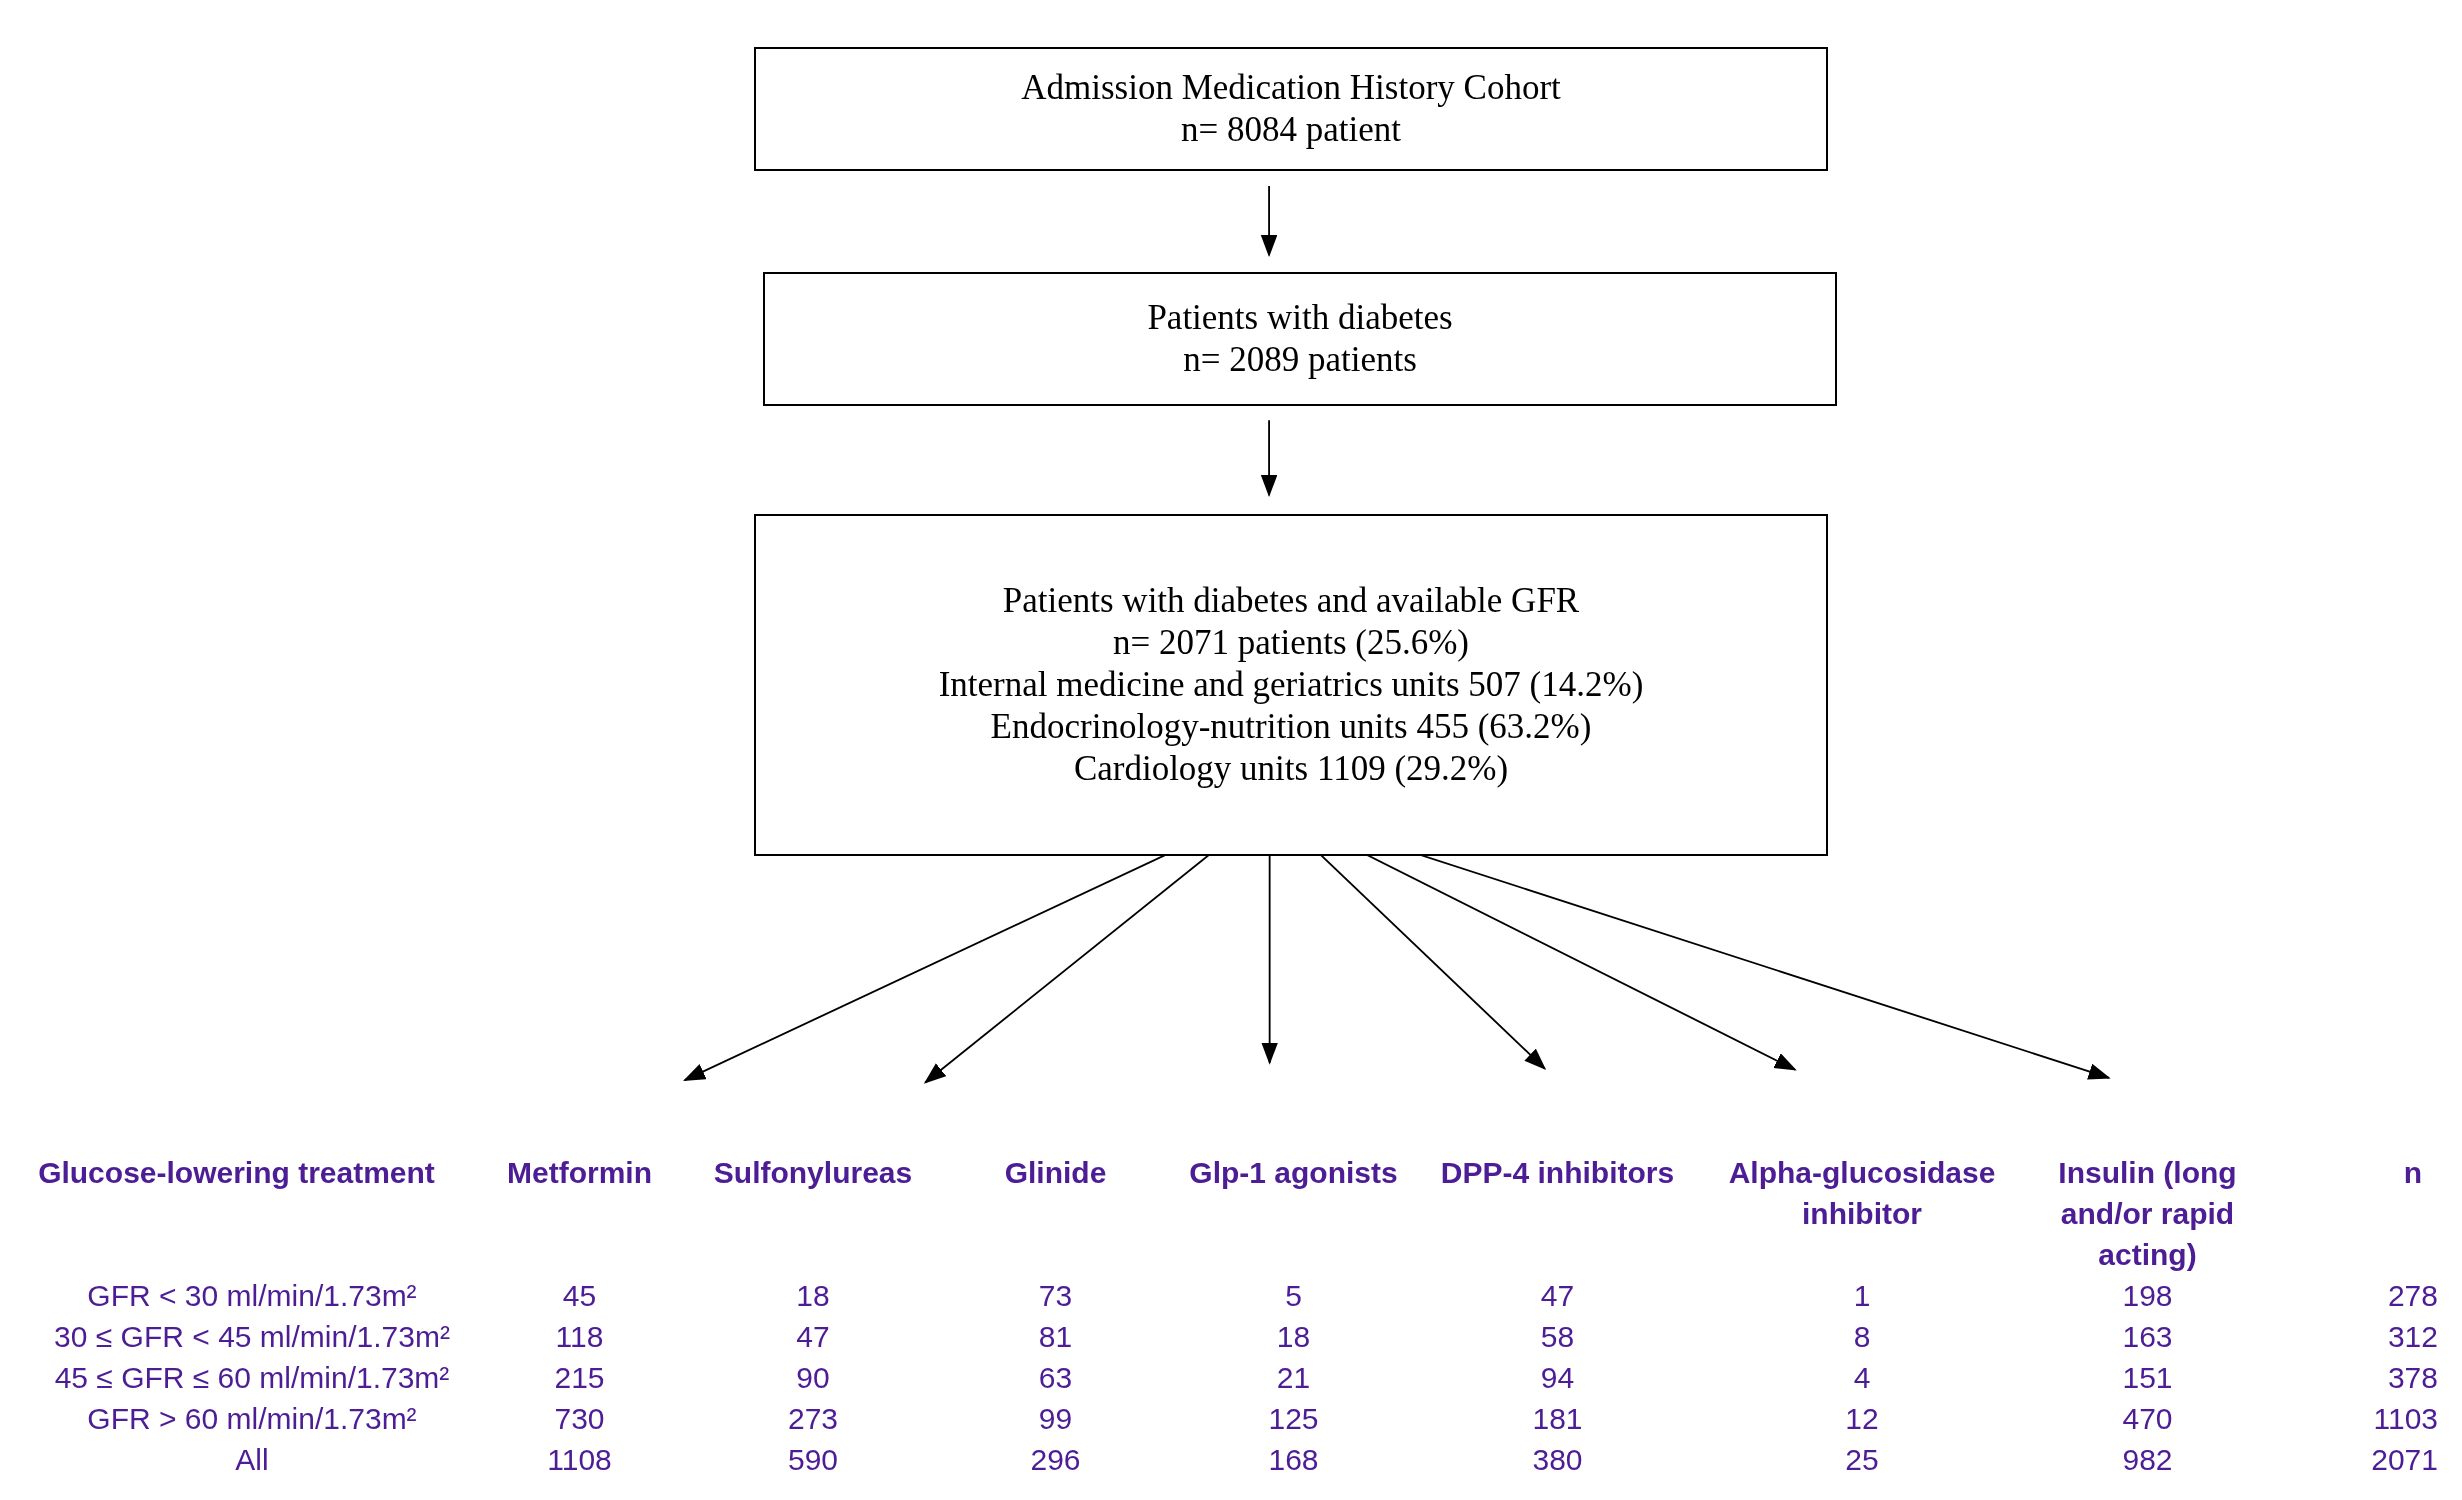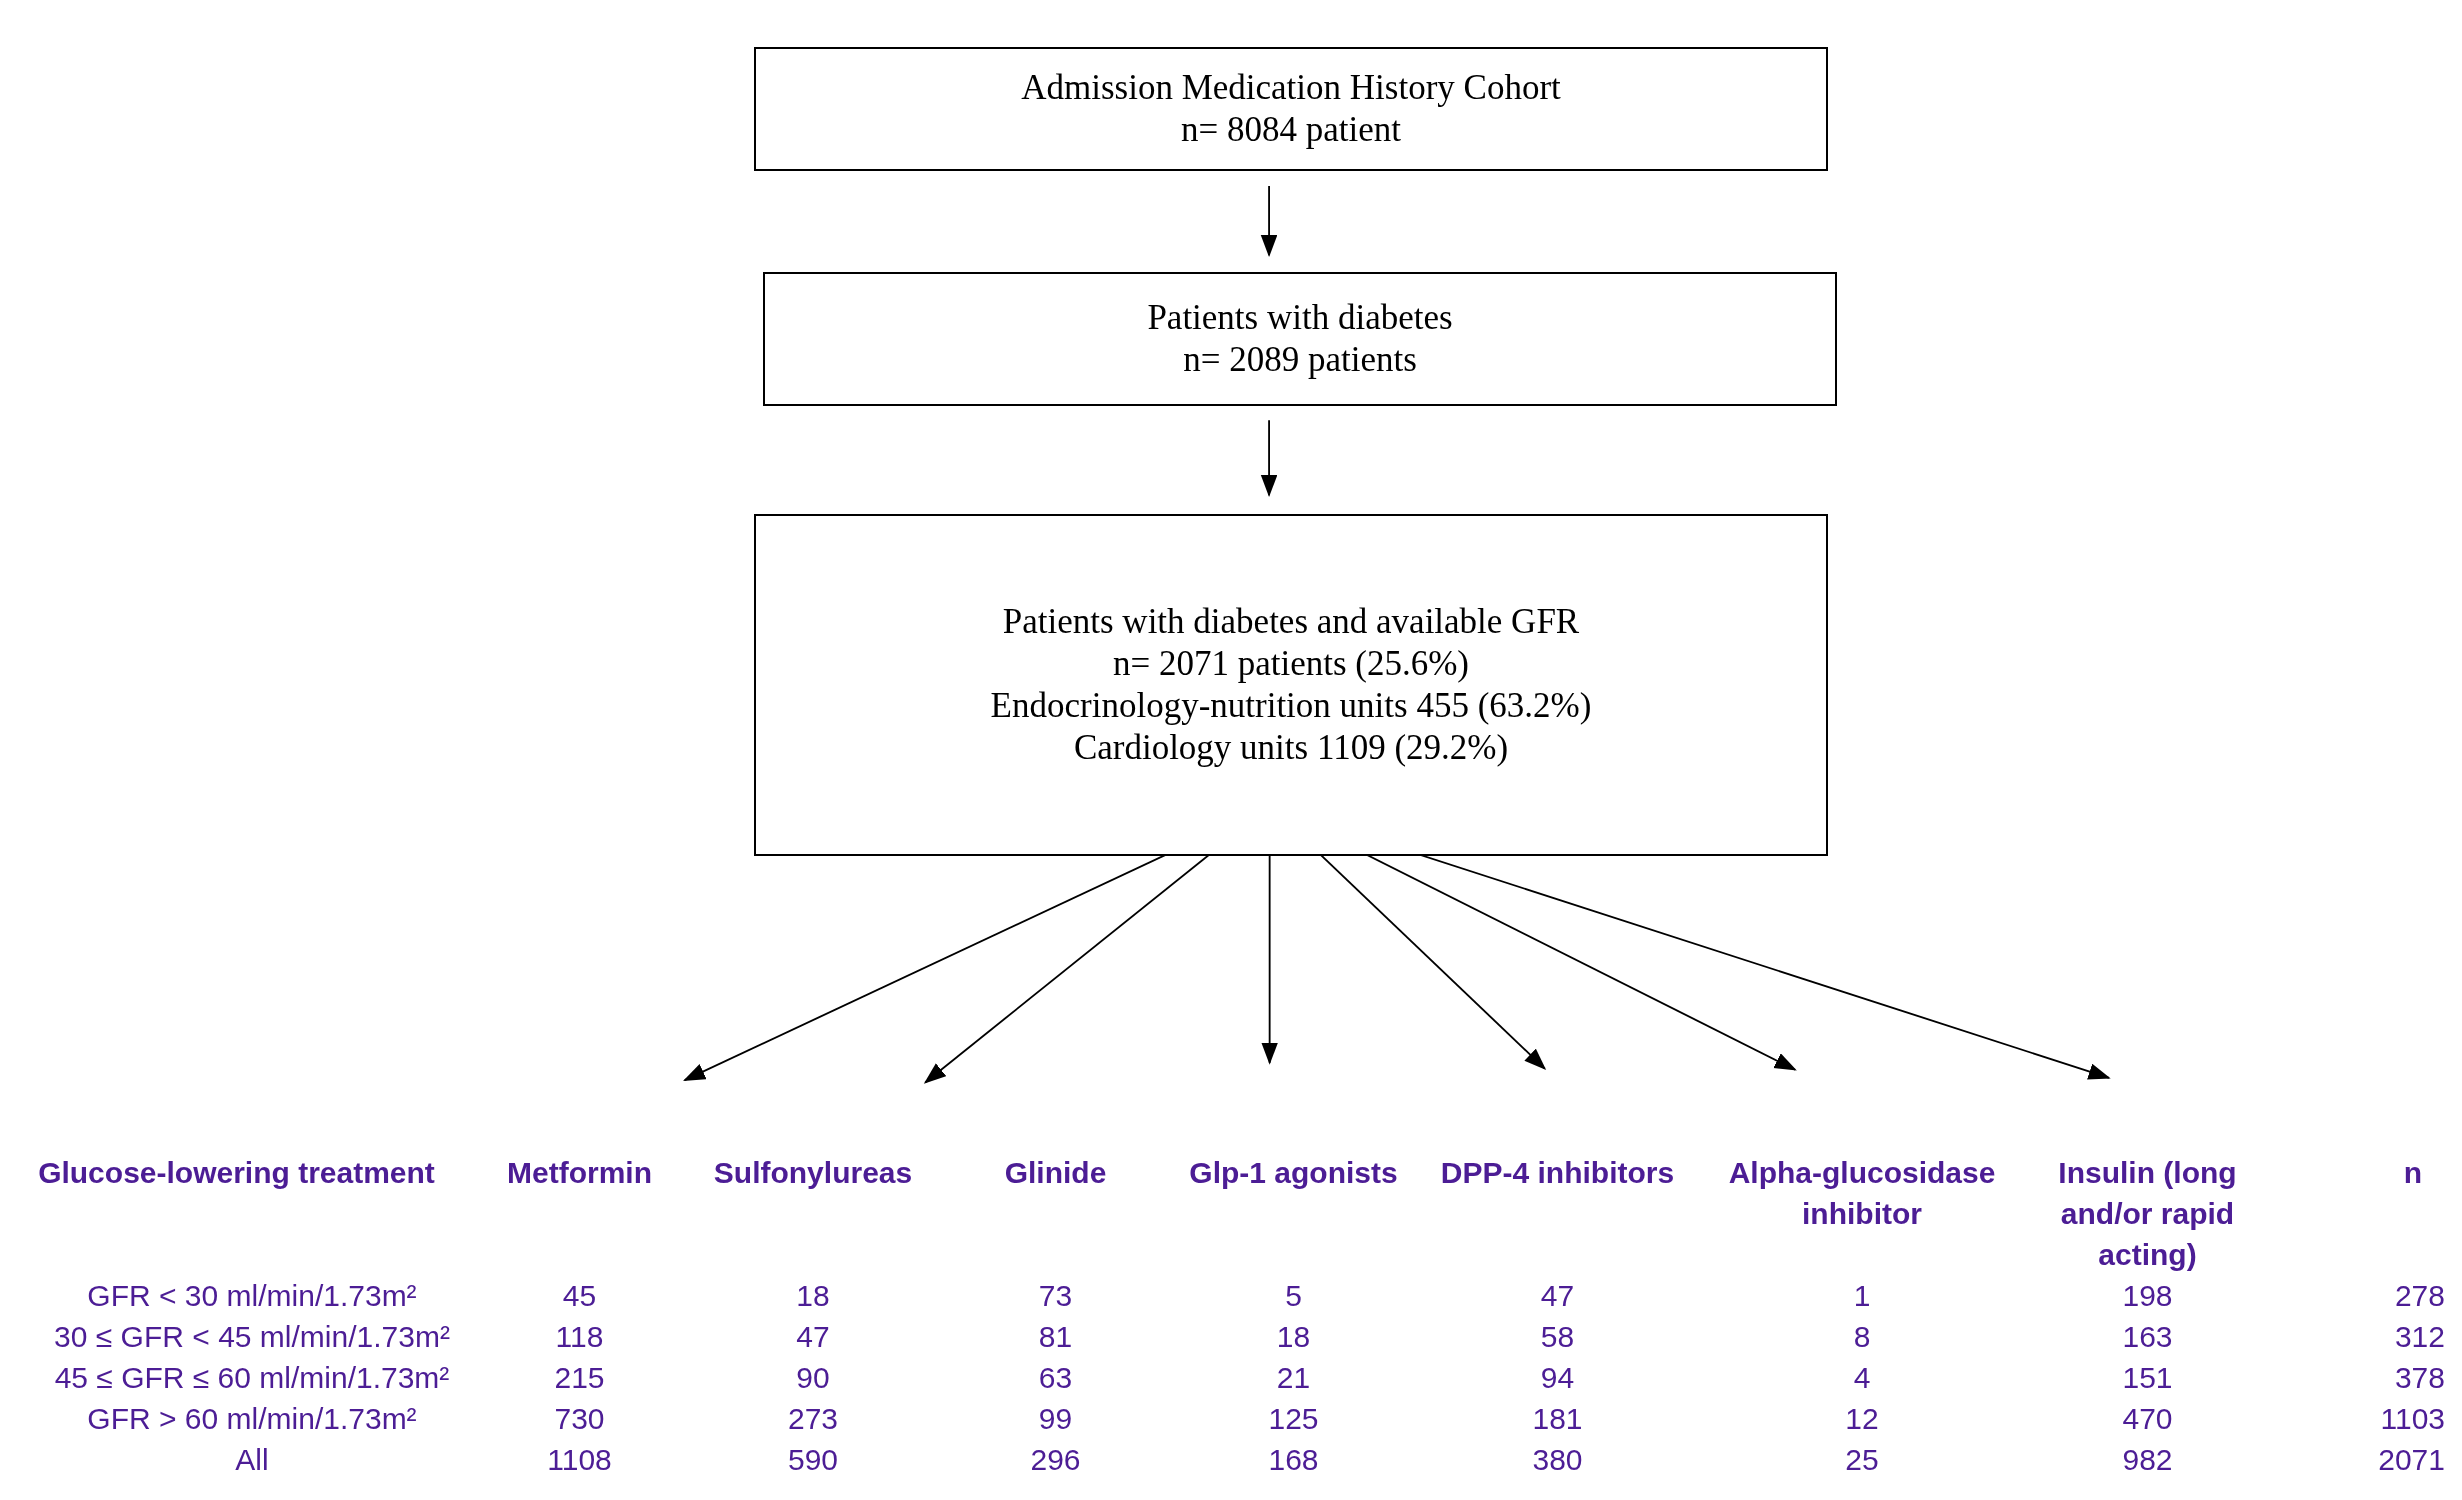--- a/index.html
+++ b/index.html
@@ -55,21 +55,21 @@
     padding: 0;
     text-align: center;
     overflow: visible;
   }
   table.gl-table thead th {
     font-weight: bold;
     vertical-align: top;
   }
   table.gl-table tbody th { font-weight: normal; white-space: nowrap; padding-left: 31px; }
   table.gl-table .col-n-h { text-align: right; padding-right: 40px; }
-  table.gl-table .col-n   { text-align: right; padding-right: 17px; }
+  table.gl-table .col-n   { text-align: right; padding-right: 24px; }
 </style>
 </head>
 <body>
 
 <div class="canvas">
 
   <svg class="arrows" viewBox="0 0 4268 2601" xmlns="http://www.w3.org/2000/svg">
     <defs>
       <marker id="ah" markerWidth="14" markerHeight="11" refX="11" refY="4.5" orient="auto" markerUnits="strokeWidth">
         <path d="M0,0 L12,4.5 L0,9 Z" fill="#000000"></path>
@@ -91,20 +91,21 @@
   </div>
 
   <div class="flow-box box-2">
     <div class="line">Patients with diabetes</div>
     <div class="line">n= 2089 patients</div>
   </div>
 
   <div class="flow-box box-3">
     <div class="line">Patients with diabetes and available GFR</div>
     <div class="line">n= 2071 patients (25.6%)</div>
+    <div class="line">Internal medicine and geriatrics units 507 (14.2%)</div>
     <div class="line">Endocrinology-nutrition units 455 (63.2%)</div>
     <div class="line">Cardiology units 1109 (29.2%)</div>
   </div>
 
   <div class="gl-table-wrap">
     <table class="gl-table">
       <colgroup>
         <col style="width:473px">
           <col style="width:213px">
           <col style="width:254px">

